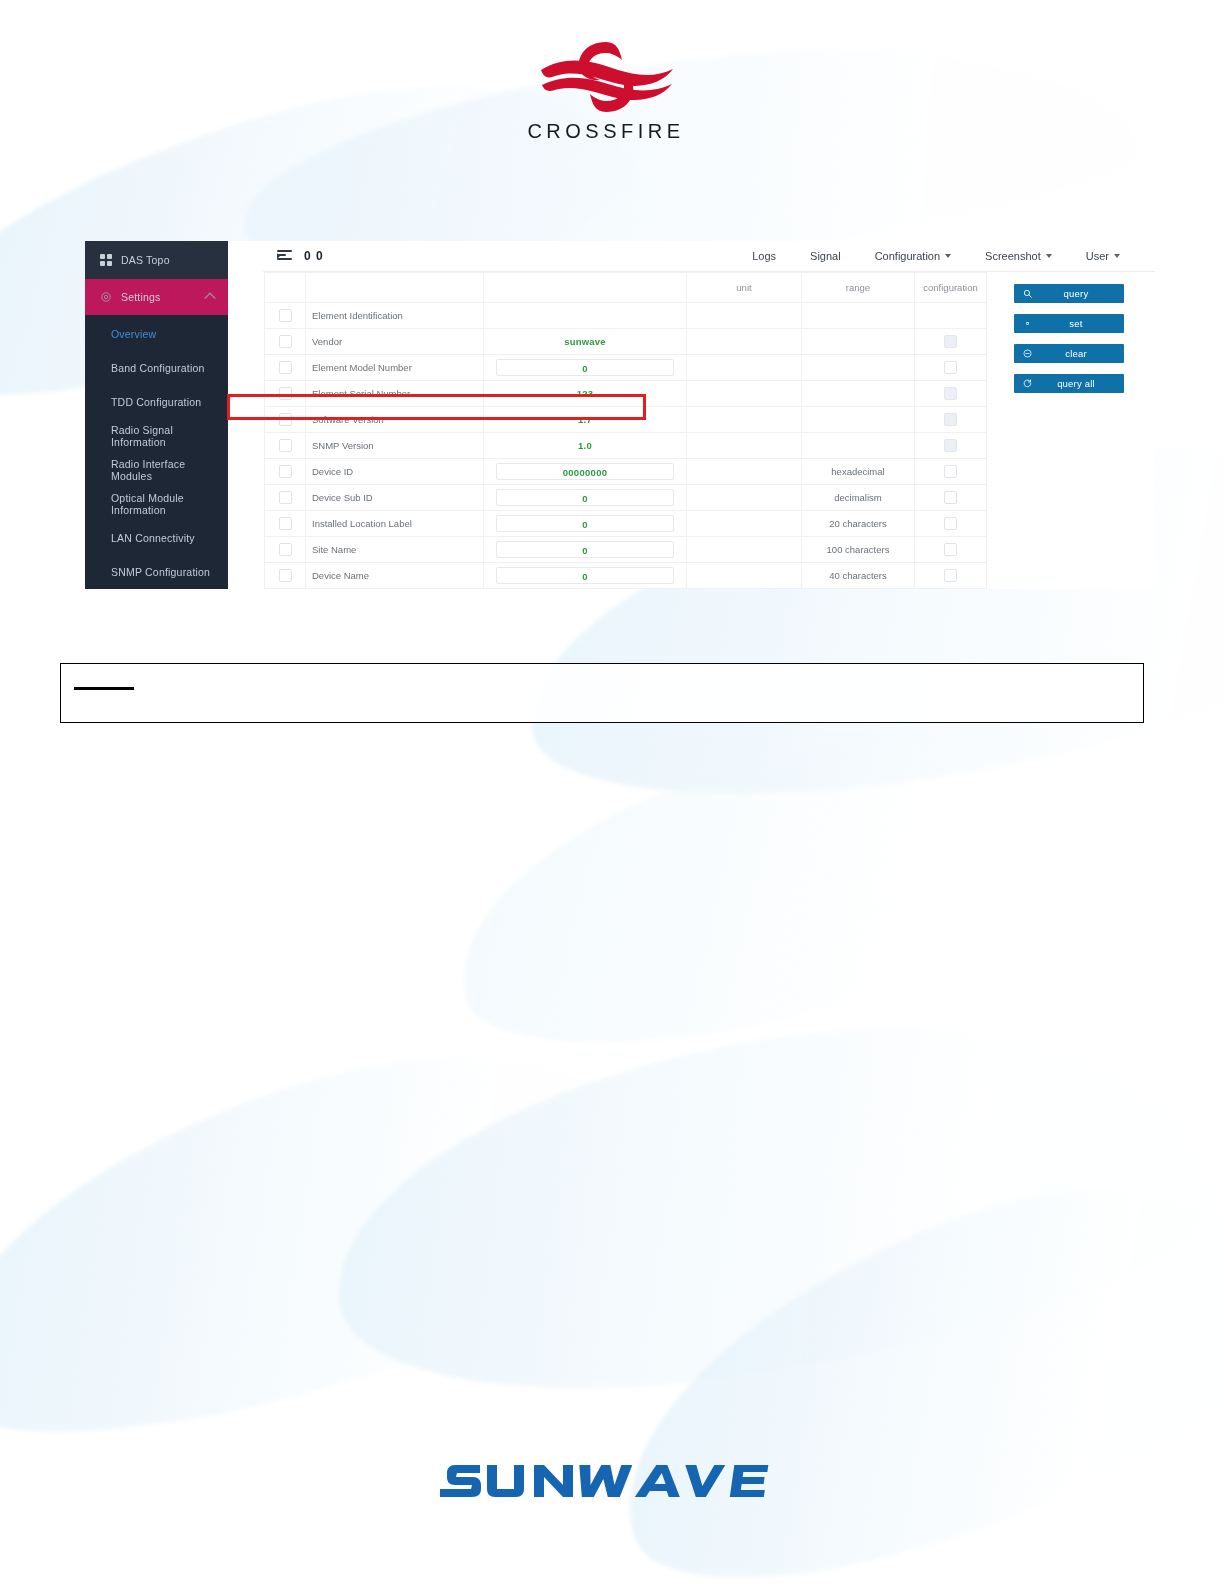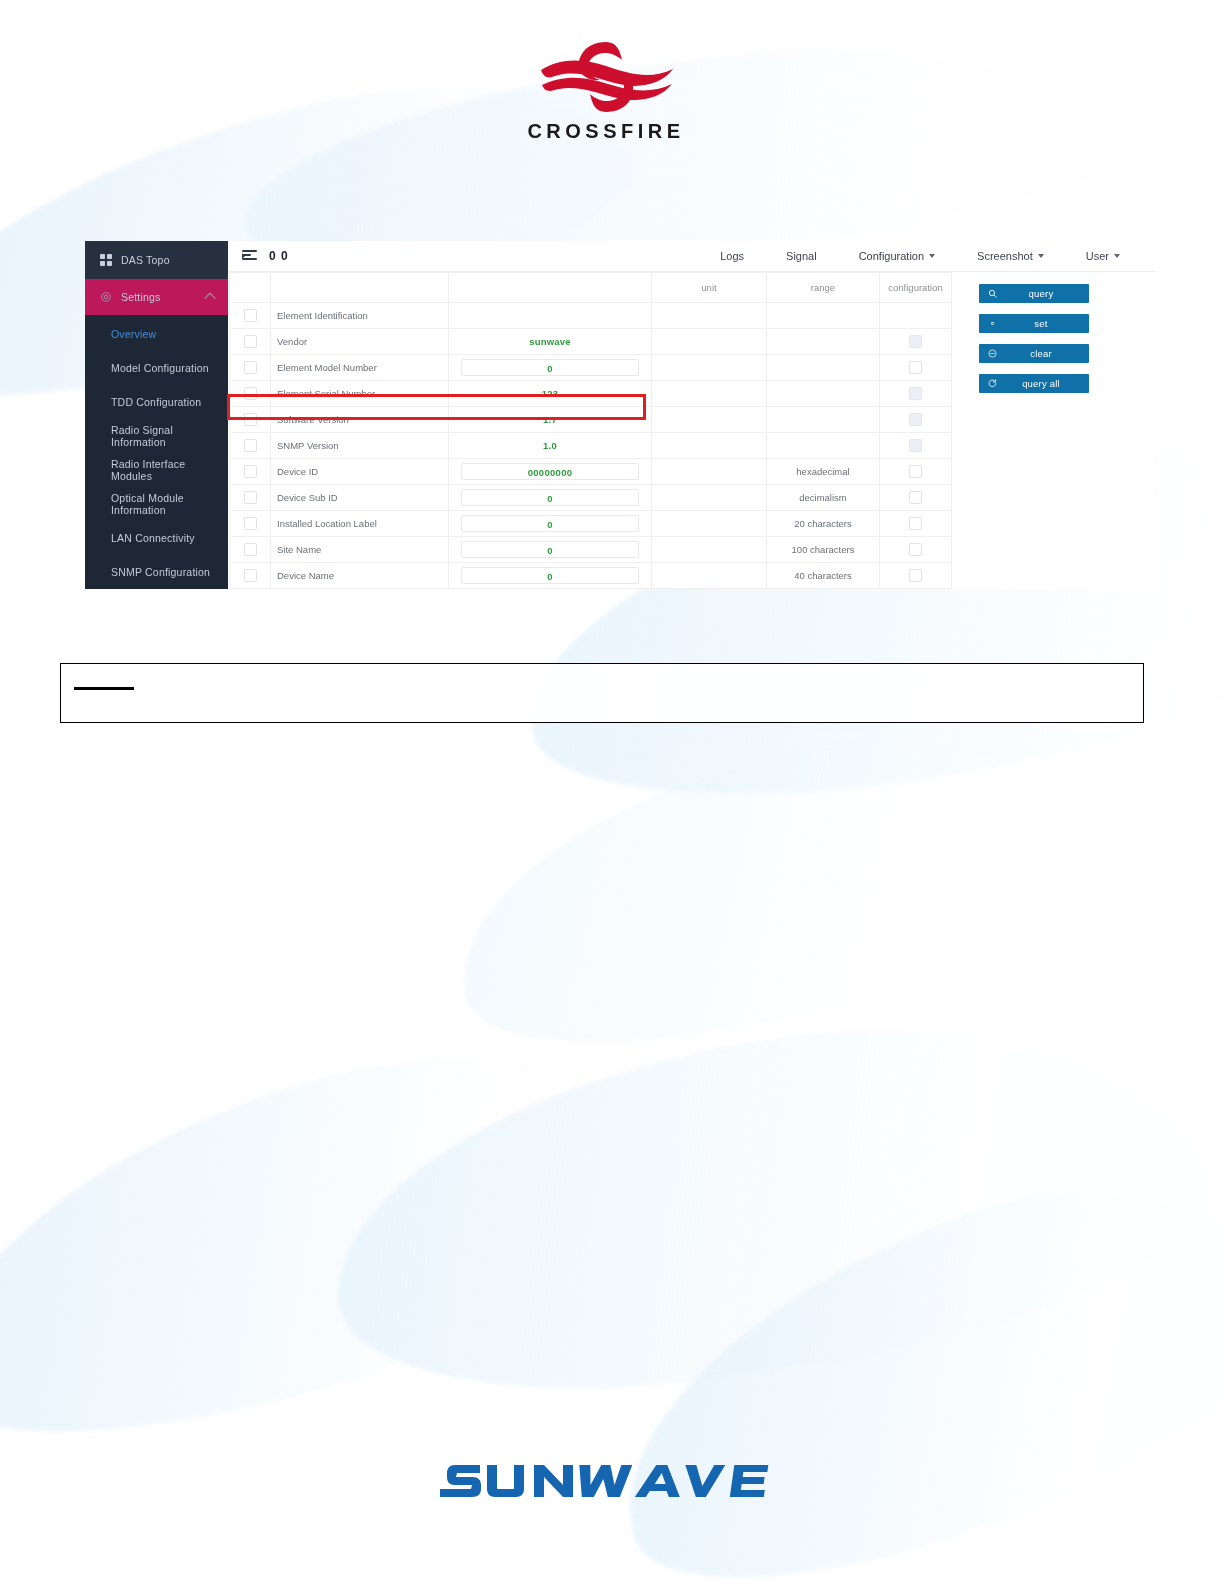--- a/index.html
+++ b/index.html
@@ -94,21 +94,21 @@
     height: 82px;
     display: block;
     margin: 0 auto;
   }
   .crossfire-word {
     font-family: "Liberation Sans", sans-serif;
     font-size: 20px;
     letter-spacing: 4.5px;
     color: #1a1a1a;
     margin-top: 2px;
-    font-weight: 700;
+    font-weight: 400;
   }
 
   
   .app-shot {
     position: absolute;
     left: 85px;
     top: 241px;
     width: 1070px;
     height: 348px;
     z-index: 4;
@@ -192,20 +192,21 @@
     color: #3f8fe0;
   }
 
   
   .main {
     flex: 1;
     background: #ffffff;
     position: relative;
     display: flex;
     flex-direction: column;
+    padding-left: 35px;
   }
   .topbar {
     height: 38px;
     display: flex;
     align-items: center;
     border-bottom: 1px solid #ececec;
     padding: 0 0 0 14px;
   }
   .collapse-ico {
     width: 15px;
@@ -236,21 +237,21 @@
   .device-id {
     font-size: 12px;
     color: #1b222c;
     font-weight: 700;
     letter-spacing: 1px;
   }
   .topnav {
     margin-left: auto;
     display: flex;
     align-items: center;
-    gap: 8px;
+    gap: 0;
     padding-right: 18px;
   }
   .topnav-item {
     font-size: 11px;
     color: #3c4450;
     padding: 0 17px;
     display: flex;
     align-items: center;
     white-space: nowrap;
   }
@@ -475,21 +476,21 @@
       </span>
       <span>Settings</span>
       <span class="chev"></span>
     </div>
 
     <div class="submenu">
       <div class="sub-item active">
         <span>Overview</span>
       </div>
       <div class="sub-item">
-        <span>Model Configuration</span>
+        <span>Band Configuration</span>
       </div>
       <div class="sub-item">
         <span>TDD Configuration</span>
       </div>
       <div class="sub-item">
         <span>Radio Signal Information</span>
       </div>
       <div class="sub-item">
         <span>Radio Interface Modules</span>
       </div>

